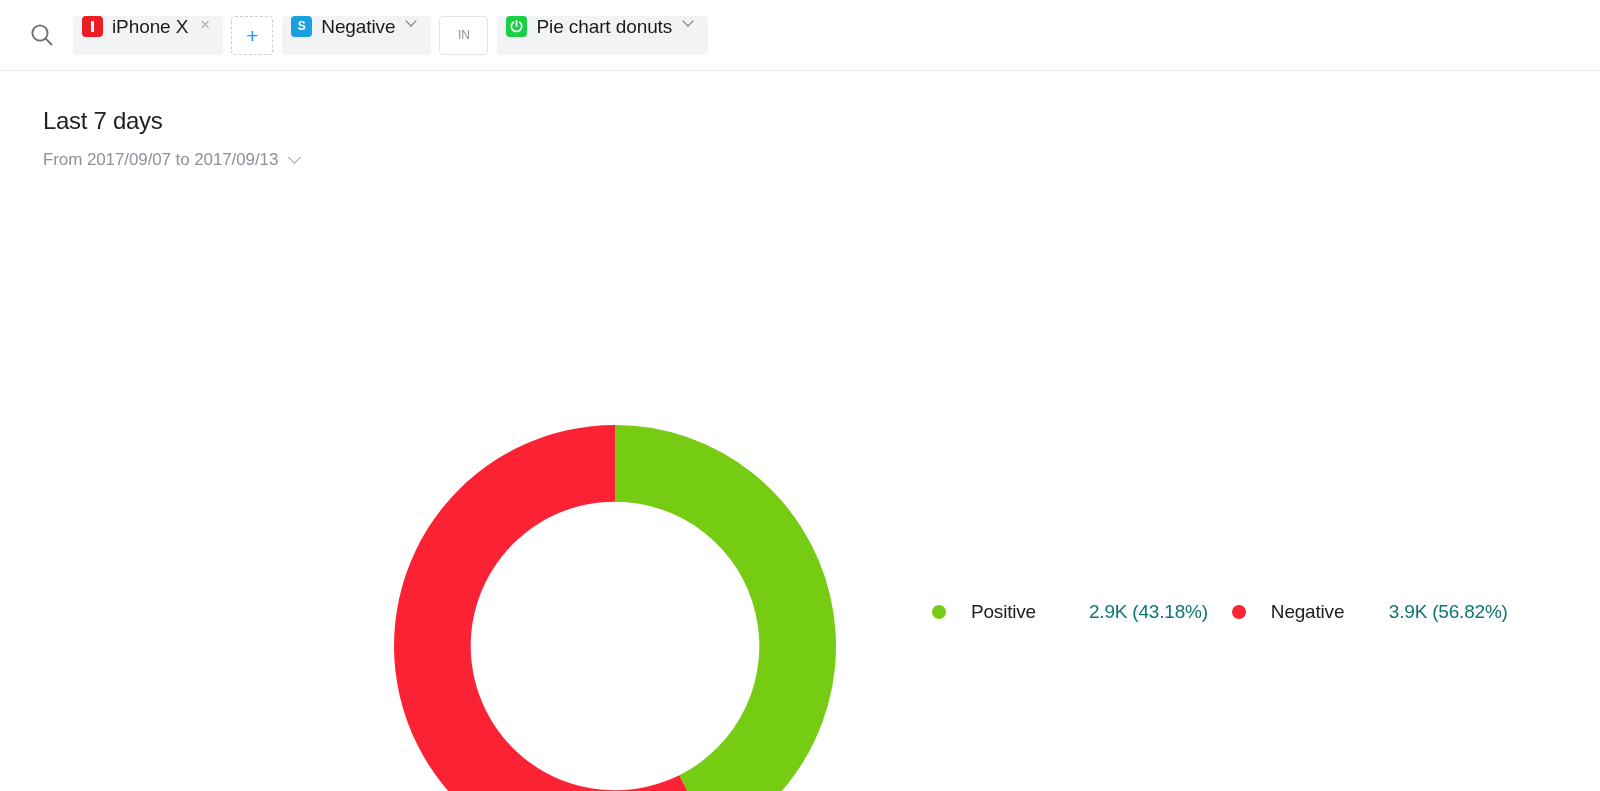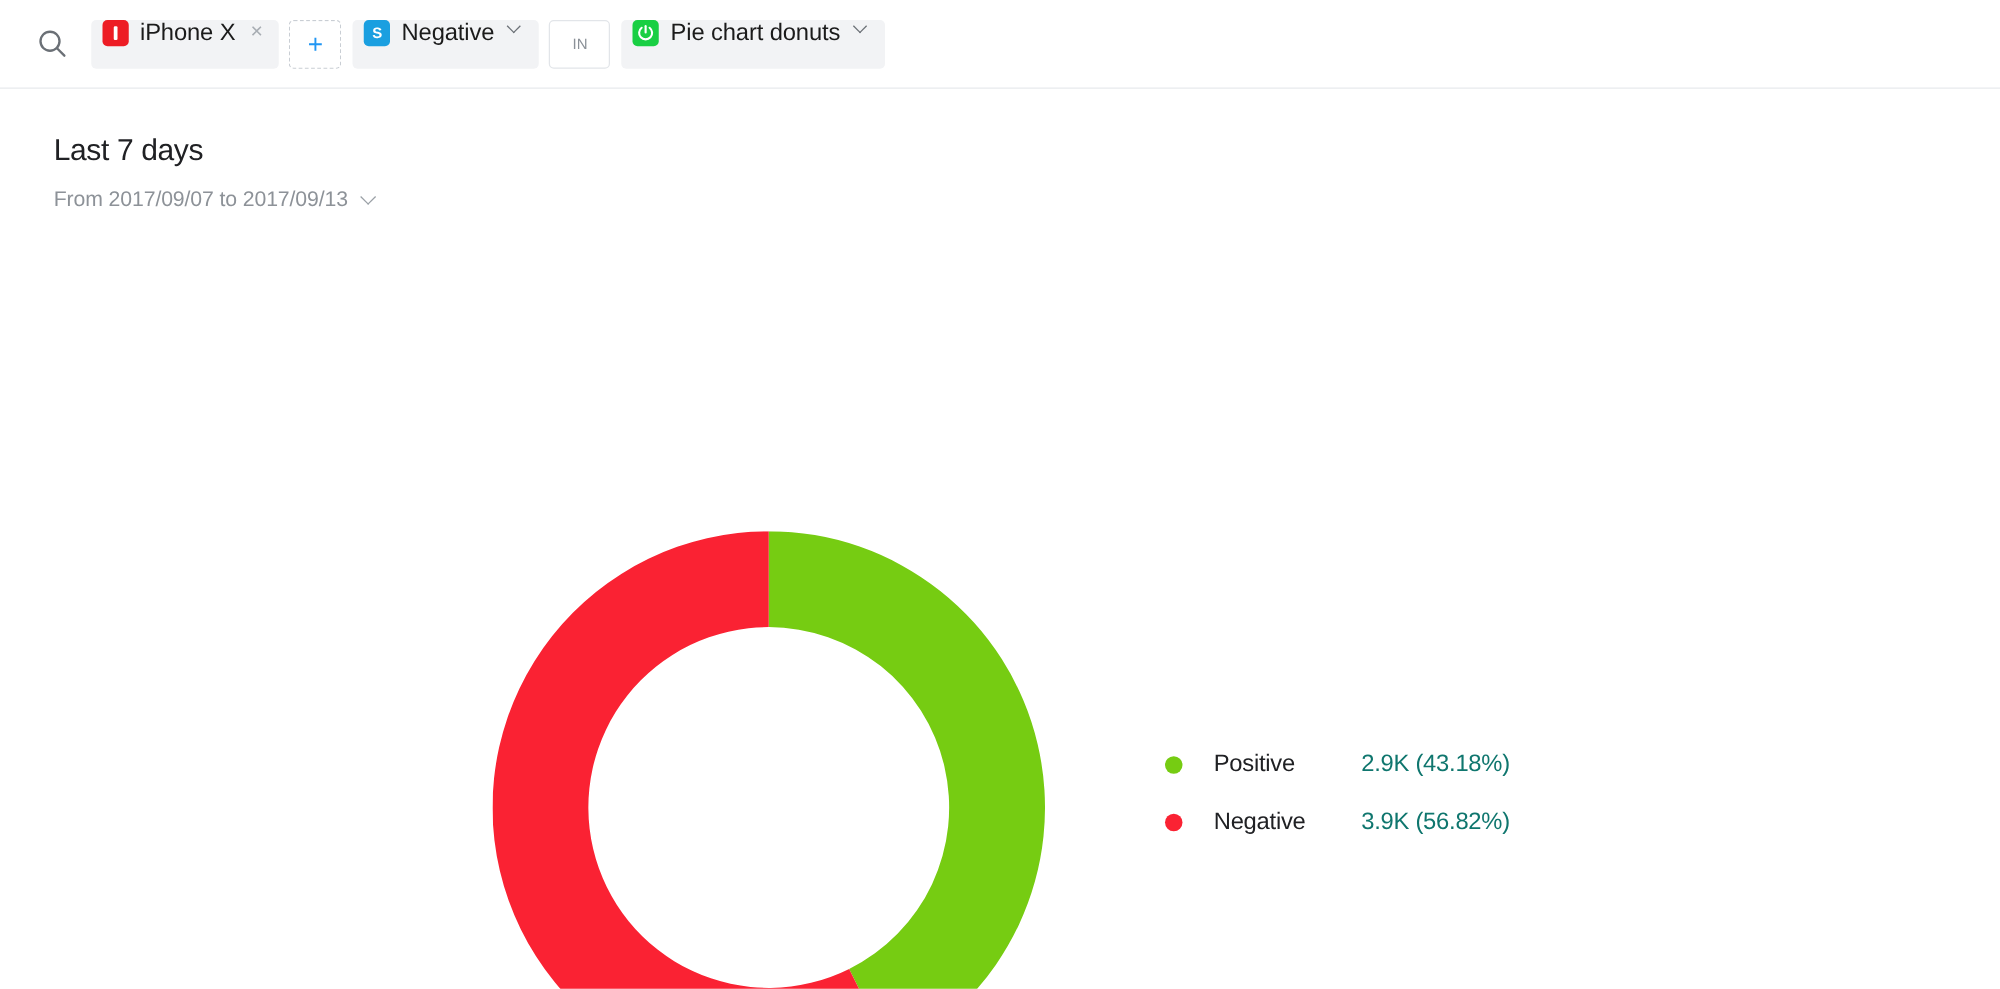--- a/index.html
+++ b/index.html
@@ -180,21 +180,21 @@
     width: 442px;
     height: 442px;
   }
   .donut-wrap svg { display: block; }
 
   .legend {
     position: absolute;
     left: 932px;
     top: 431px;
     display: flex;
-    flex-direction: column;
+    flex-direction: row;
     gap: 24px;
   }
   .legend-row {
     display: flex;
     align-items: center;
     height: 22px;
   }
   .legend-dot {
     width: 14px;
     height: 14px;

